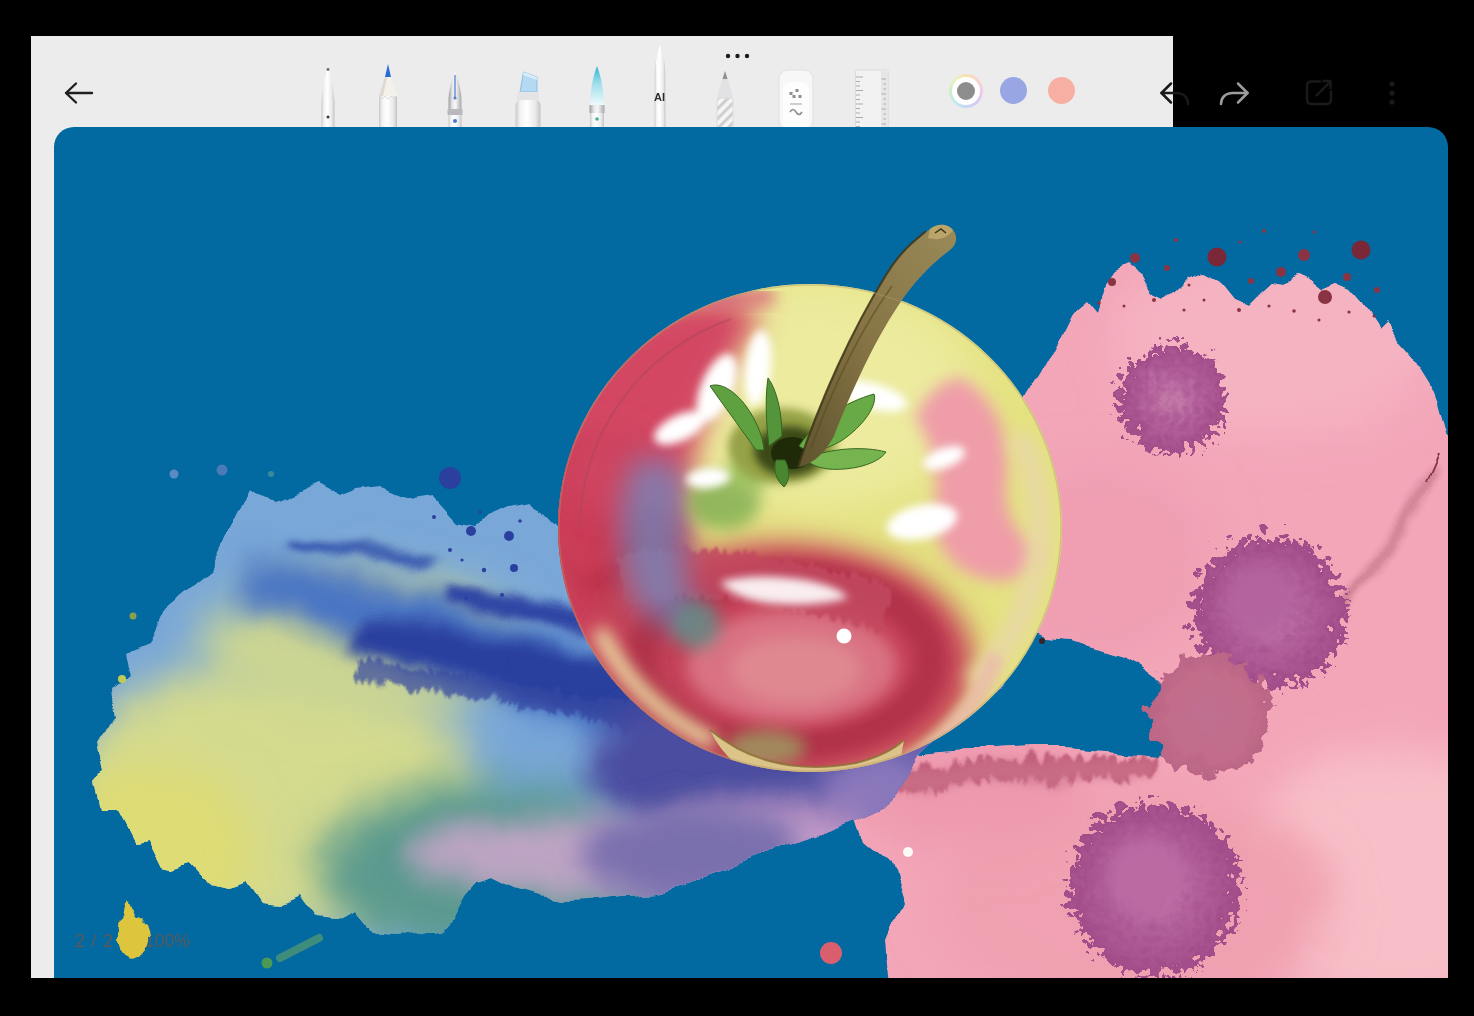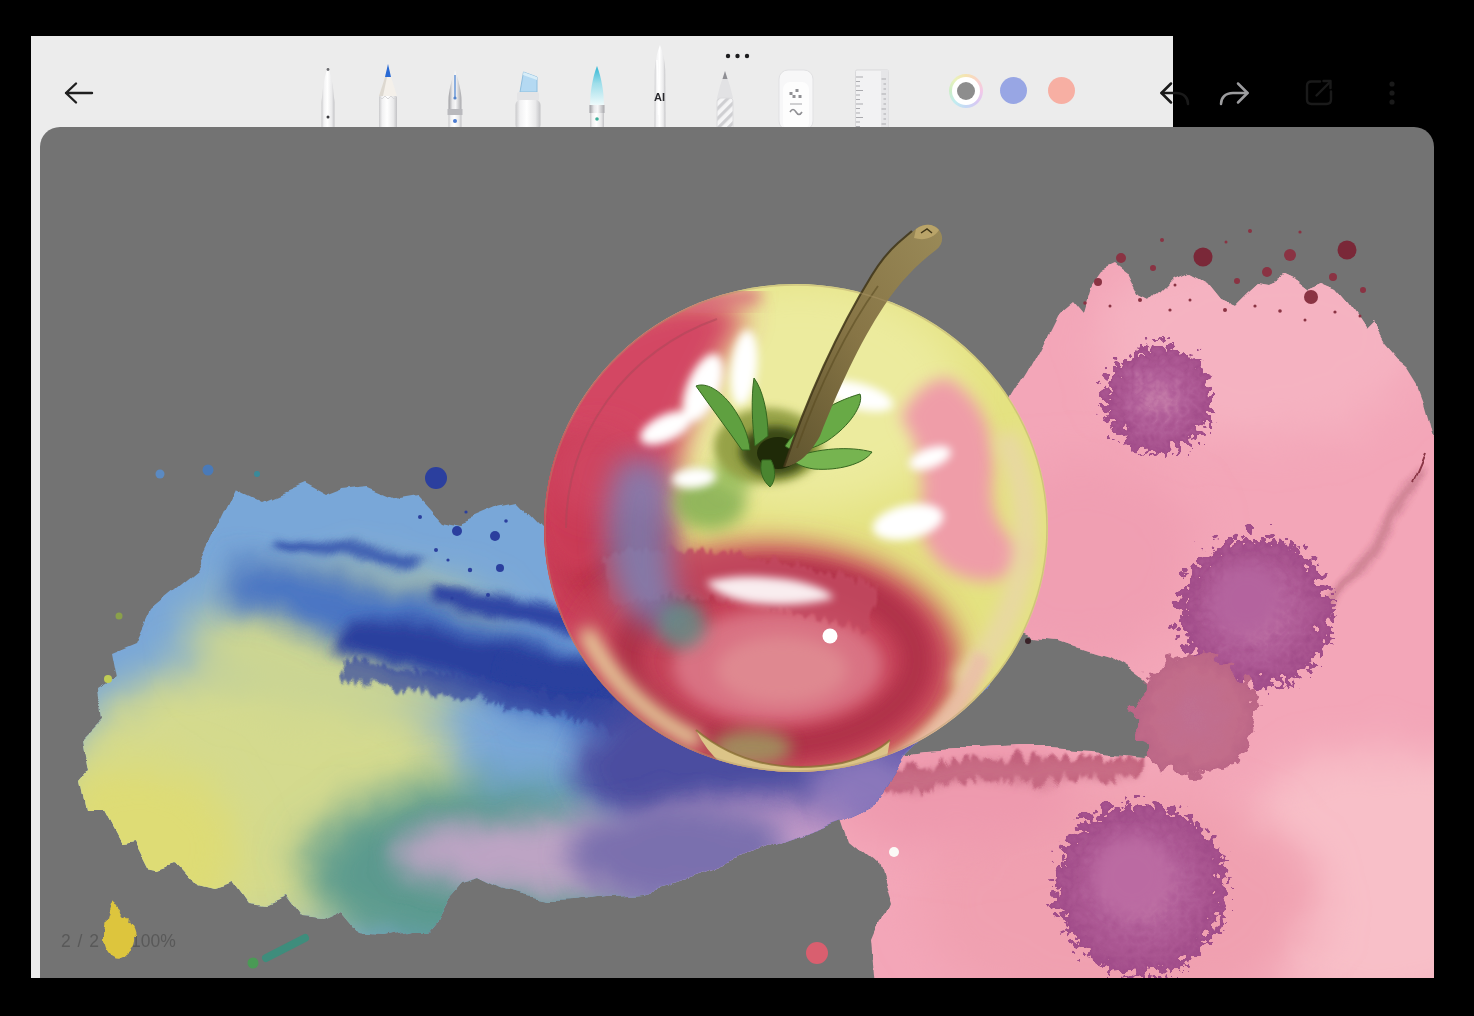--- a/index.html
+++ b/index.html
@@ -1,18 +1,18 @@
 <!DOCTYPE html>
 <html><head>
 <meta charset="utf-8">
 <style>
 html,body{margin:0;padding:0;background:#000;width:1474px;height:1016px;overflow:hidden;font-family:"Liberation Sans",sans-serif}
 #app{position:absolute;left:31px;top:36px;width:1142px;height:942px;background:#ececec}
 #toolbar{position:absolute;left:0;top:0;width:1413px;height:95px}
-#canvas{position:absolute;left:9px;top:91px;width:1394px;height:851px;background:#737373;border-radius:20px 20px 0 0;overflow:hidden}
+#canvas{position:absolute;left:23px;top:91px;width:1394px;height:851px;background:#0369a1;border-radius:20px 20px 0 0;overflow:hidden}
 #paint{position:absolute;left:0;top:0}
 .cc{position:absolute;border-radius:50%}
 #c1{left:918px;top:38px;width:34px;height:34px;background:conic-gradient(from 0deg,#f6e3b0,#f9d4c9,#f3c9e8,#d9c9f3,#c5d8f5,#c2ecf0,#cdeec8,#e9f2bd,#f6e3b0)}
 #c1b{left:921px;top:41px;width:28px;height:28px;background:#fff}
 #c1c{left:926px;top:46px;width:18px;height:18px;background:#8d8d8d}
 #c2{left:969px;top:41px;width:27px;height:27px;background:#98a6e4}
 #c3{left:1017px;top:41px;width:27px;height:27px;background:#f7afa3}
 </style>
 </head>
 <body>

